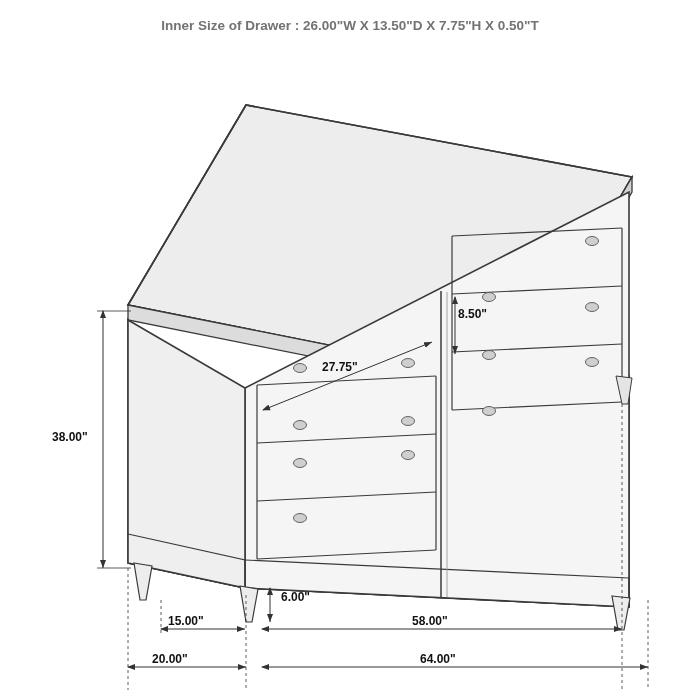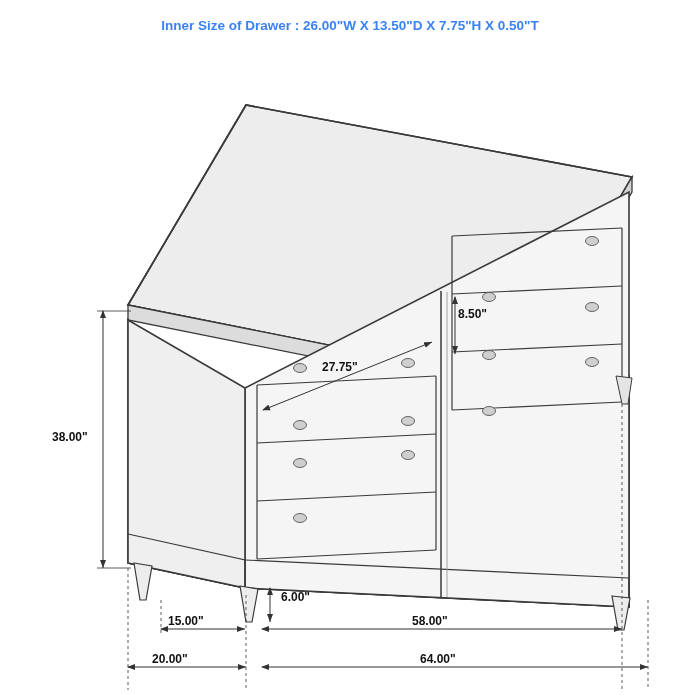--- a/index.html
+++ b/index.html
@@ -16,21 +16,21 @@
     overflow: hidden;
   }
   #title {
     position: absolute;
     top: 18px;
     left: 0;
     width: 700px;
     text-align: center;
     font-size: 13.5px;
     font-weight: bold;
-    color: #3b82f6;
+    color: #737373;
     letter-spacing: 0px;
   }
   #drawing {
     position: absolute;
     top: 0;
     left: 0;
     width: 700px;
     height: 700px;
   }
   .dimlabel {

